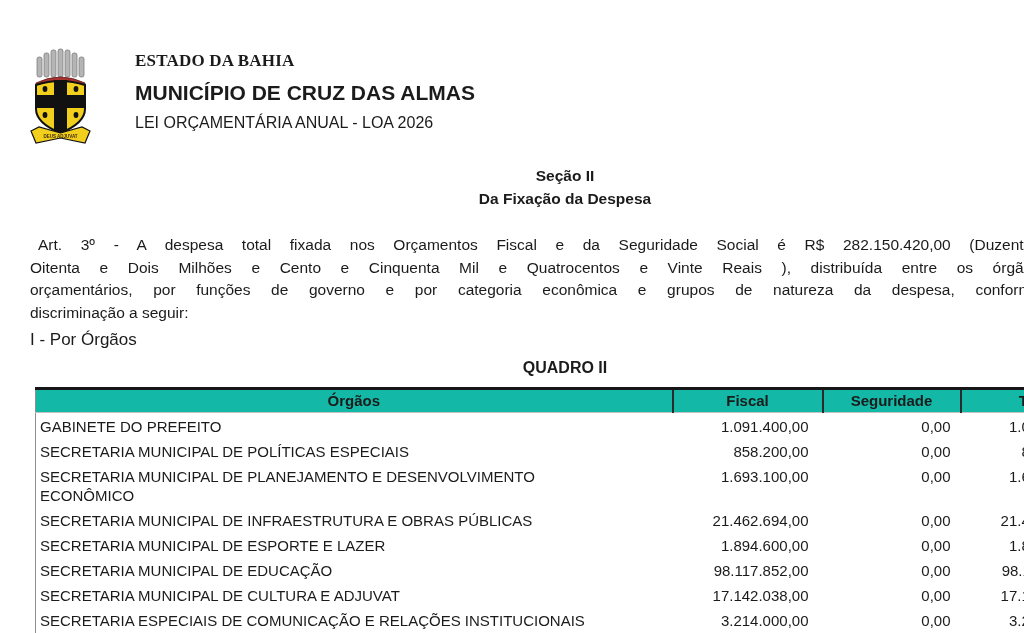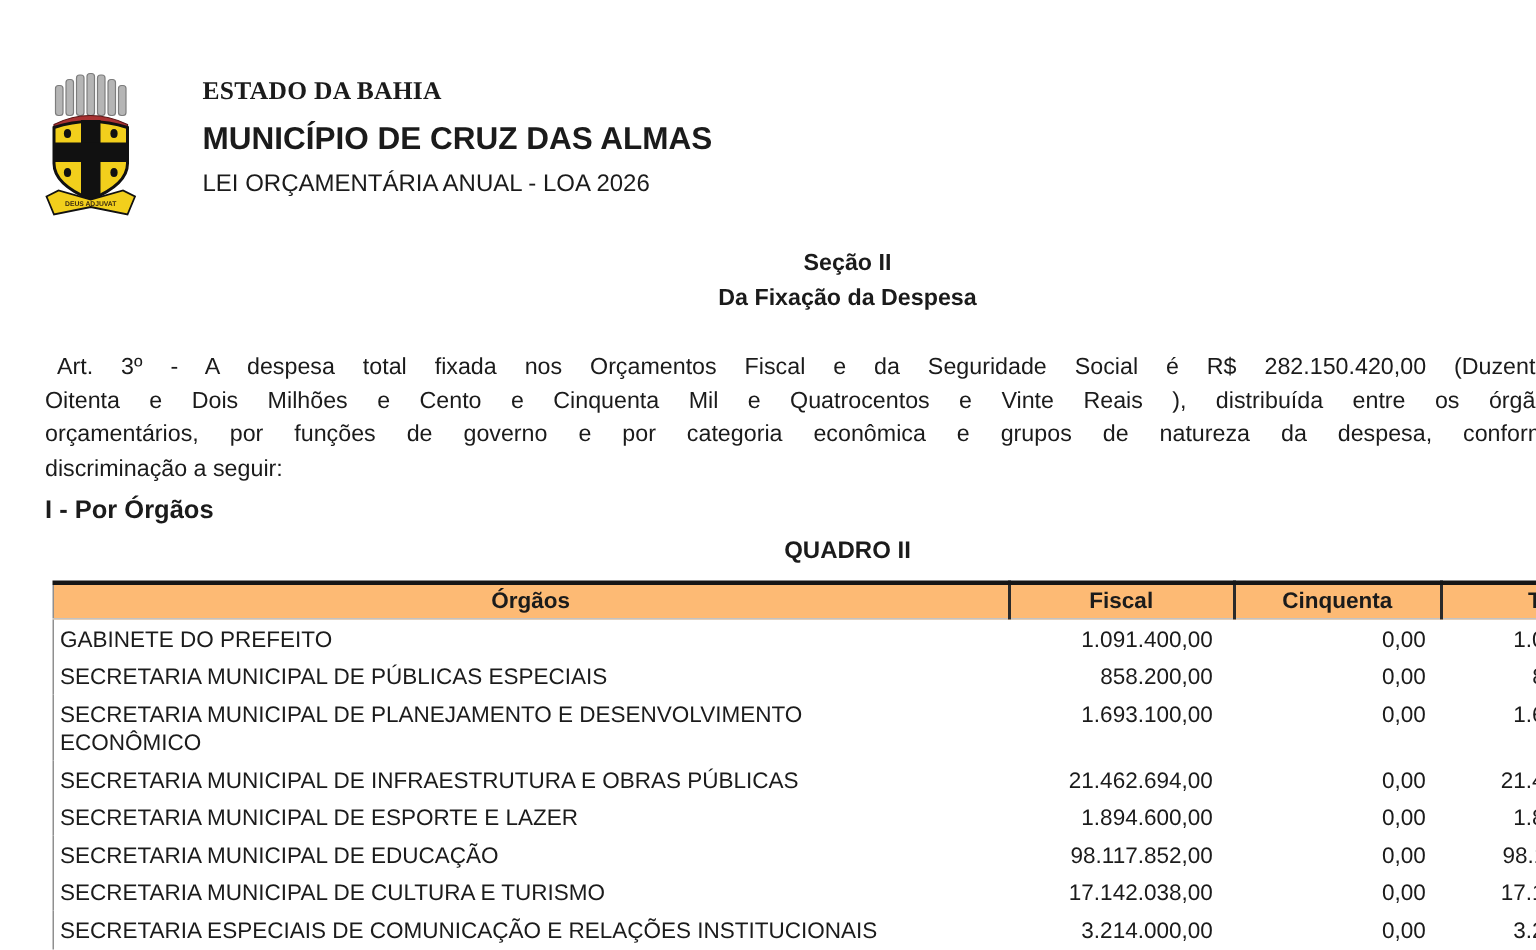--- a/index.html
+++ b/index.html
@@ -14,33 +14,33 @@
   .doc-header .h2{font-size:21px;font-weight:bold;margin:0 0 9px 0;}
   .doc-header .h3{font-size:16px;font-weight:normal;margin:0;}
   .section-block{
     position:absolute;top:164px;left:0;width:1130px;text-align:center;
     font-weight:bold;font-size:15.5px;line-height:23px;
   }
   .article{position:absolute;top:234px;left:30px;width:1010px;font-size:15.5px;line-height:22.5px;}
   .article .jline{text-align:justify;text-align-last:justify;}
   .article .first{text-indent:8px;}
   .article .lastline{text-align:left;}
-  .por-orgaos{position:absolute;top:330px;left:30px;font-weight:bold;font-size:17px;}
+  .por-orgaos{position:absolute;top:330px;left:30px;font-weight:normal;font-size:17px;}
   .quadro-title{position:absolute;top:359px;left:0;width:1130px;text-align:center;font-weight:bold;font-size:16px;}
   table.quadro{
     position:absolute;top:387px;left:35px;width:1075px;
     border-collapse:collapse;table-layout:fixed;
     border-top:3px solid #161616;border-left:1px solid #8f8f8f;
   }
   table.quadro col.c1{width:637px;}
   table.quadro col.c2{width:150px;}
   table.quadro col.c3{width:138px;}
   table.quadro col.c4{width:150px;}
   table.quadro th{
-    background:#fdba74;font-weight:bold;font-size:15px;
+    background:#14b8a6;font-weight:bold;font-size:15px;
     padding:2px 0 3px 0;border-bottom:1px solid #c2c2c2;
   }
   table.quadro th + th{border-left:2px solid #2a2a2a;margin-left:36px;}
   table.quadro td{
     font-size:15px;line-height:19px;padding:4px 0 2px 0;vertical-align:top;
   }
   table.quadro td:nth-child(1){padding-left:4px;padding-right:40px;white-space:pre-line;}
   table.quadro td:nth-child(2){text-align:right;padding-right:14px;}
   table.quadro td:nth-child(3){text-align:right;padding-right:10px;}
   table.quadro td:nth-child(4){text-align:right;padding-right:14px;}
@@ -107,33 +107,33 @@
   <colgroup>
       <col class="c1">
       <col class="c2">
       <col class="c3">
       <col class="c4">
     </colgroup>
   <thead>
     <tr>
       <th>Órgãos</th>
       <th>Fiscal</th>
-      <th>Cinquenta</th>
+      <th>Seguridade</th>
       <th>Total</th>
     </tr>
   </thead>
   <tbody>
       <tr>
         <td>GABINETE DO PREFEITO</td>
         <td>1.091.400,00</td>
         <td>0,00</td>
         <td>1.091.400,00</td>
       </tr>
       <tr>
-        <td>SECRETARIA MUNICIPAL DE PÚBLICAS ESPECIAIS</td>
+        <td>SECRETARIA MUNICIPAL DE POLÍTICAS ESPECIAIS</td>
         <td>858.200,00</td>
         <td>0,00</td>
         <td>858.200,00</td>
       </tr>
       <tr>
         <td>SECRETARIA MUNICIPAL DE PLANEJAMENTO E DESENVOLVIMENTO
 ECONÔMICO</td>
         <td>1.693.100,00</td>
         <td>0,00</td>
         <td>1.693.100,00</td>
@@ -150,21 +150,21 @@
         <td>0,00</td>
         <td>1.894.600,00</td>
       </tr>
       <tr>
         <td>SECRETARIA MUNICIPAL DE EDUCAÇÃO</td>
         <td>98.117.852,00</td>
         <td>0,00</td>
         <td>98.117.852,00</td>
       </tr>
       <tr>
-        <td>SECRETARIA MUNICIPAL DE CULTURA E TURISMO</td>
+        <td>SECRETARIA MUNICIPAL DE CULTURA E ADJUVAT</td>
         <td>17.142.038,00</td>
         <td>0,00</td>
         <td>17.142.038,00</td>
       </tr>
       <tr>
         <td>SECRETARIA ESPECIAIS DE COMUNICAÇÃO E RELAÇÕES INSTITUCIONAIS</td>
         <td>3.214.000,00</td>
         <td>0,00</td>
         <td>3.214.000,00</td>
       </tr>

